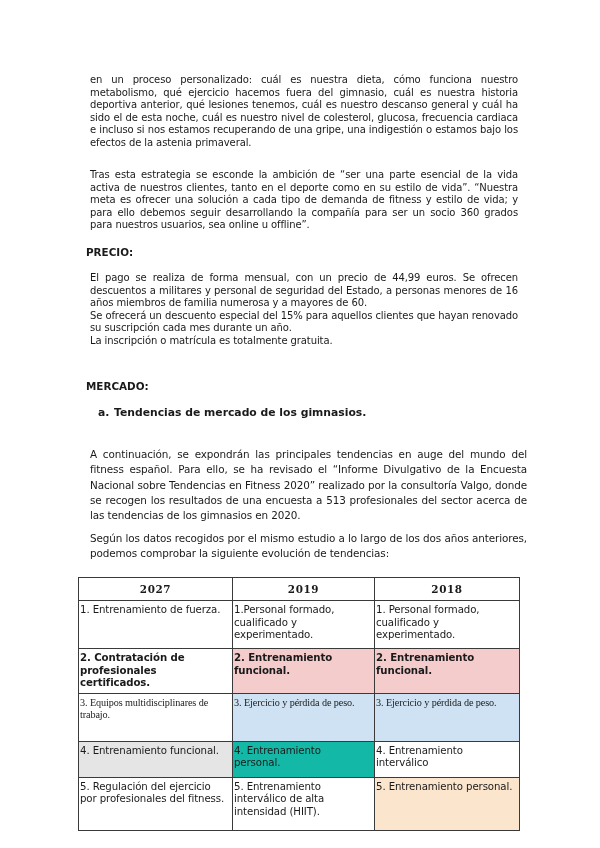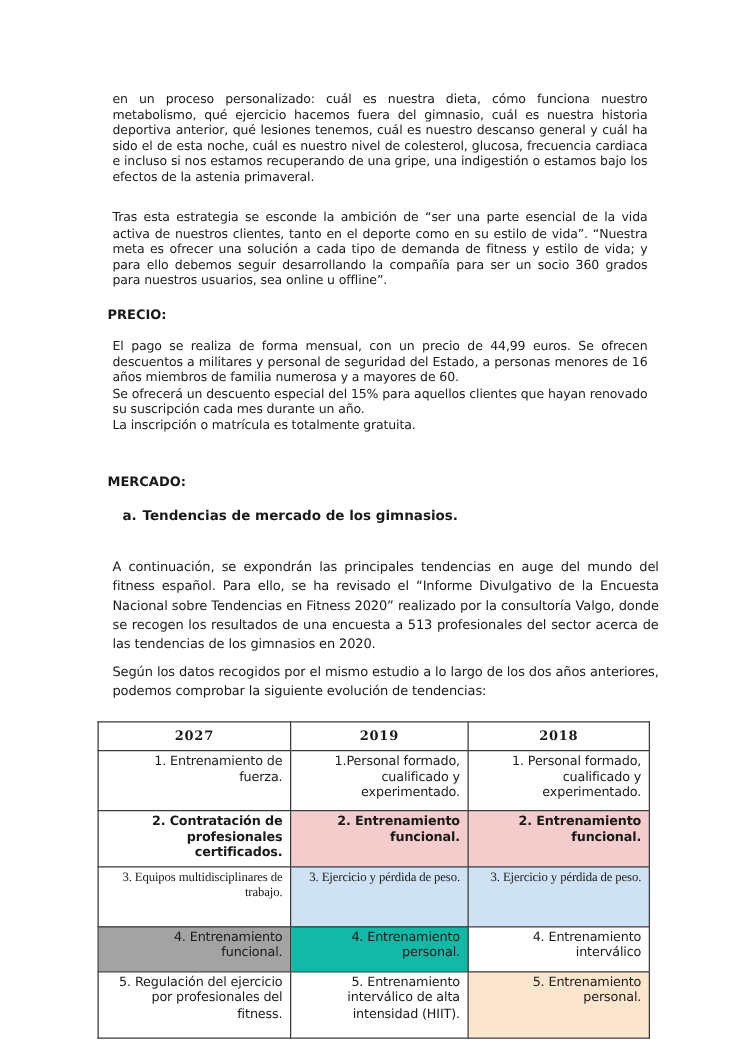--- a/index.html
+++ b/index.html
@@ -24,22 +24,22 @@
     .subheading {
       position: absolute; left: 98px; font-weight: bold; font-size: 10.8px; margin: 0;
     }
     .subheading .marker { display: inline-block; width: 16px; }
     table.trends {
       position: absolute; left: 78px; top: 577px; width: 441px;
       border-collapse: collapse; table-layout: fixed;
       font-size: 10.2px; line-height: 12.6px;
     }
     table.trends th, table.trends td {
-      border: 1.5px solid #3a3a3a; vertical-align: top; text-align: right;
-      padding: 3px 6px 3px 14px; letter-spacing: -0.1px;
+      border: 1.5px solid #3a3a3a; vertical-align: top; text-align: left;
+      padding: 3px 6px 3px 1px; letter-spacing: -0.1px;
     }
     table.trends th {
       font-family: "DejaVu Serif", serif; font-weight: bold; text-align: center;
       font-size: 10.4px; letter-spacing: 0.6px; height: 18px; vertical-align: middle; padding: 2px;
     }
     col.c1 { width: 154px; } col.c2 { width: 142px; } col.c3 { width: 145px; }
     tr.r1 td { height: 41px; } tr.r2 td { height: 35px; font-weight: bold; } tr.r3 td { height: 41px; font-family: Liberation Serif, serif; }
     tr.r4 td { height: 29px; } tr.r5 td { height: 46px; }
     .pink { background: #f4cccc; } .blue { background: #cfe2f3; } .peach { background: #fce5cd; }
   </style>
@@ -93,21 +93,21 @@
         <td>2. Contratación de profesionales certificados.</td>
         <td class="pink" style="background: rgb(244, 204, 204);">2. Entrenamiento funcional.</td>
         <td class="pink" style="background: rgb(244, 204, 204);">2. Entrenamiento funcional.</td>
       </tr>
       <tr class="r3">
         <td>3. Equipos multidisciplinares de trabajo.</td>
         <td class="blue" style="background: rgb(207, 226, 243);">3. Ejercicio y pérdida de peso.</td>
         <td class="blue" style="background: rgb(207, 226, 243);">3. Ejercicio y pérdida de peso.</td>
       </tr>
       <tr class="r4">
-        <td class="pink" style="background: #a3a3a3; margin-top: 28px;">4. Entrenamiento funcional.</td>
+        <td class="pink" style="background: #e5e5e5; margin-top: 28px;">4. Entrenamiento funcional.</td>
         <td class="peach" style="background: #14b8a6;">4. Entrenamiento personal.</td>
         <td>4. Entrenamiento interválico</td>
       </tr>
       <tr class="r5">
         <td>5. Regulación del ejercicio por profesionales del fitness.</td>
         <td>5. Entrenamiento interválico de alta intensidad (HIIT).</td>
         <td class="peach" style="background: rgb(252, 229, 205);">5. Entrenamiento personal.</td>
       </tr>
     </tbody>
   </table>

